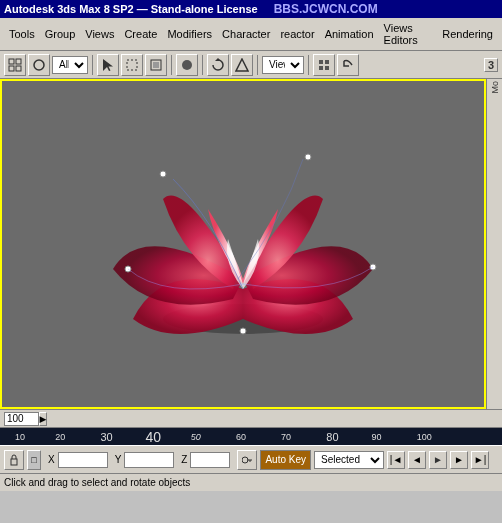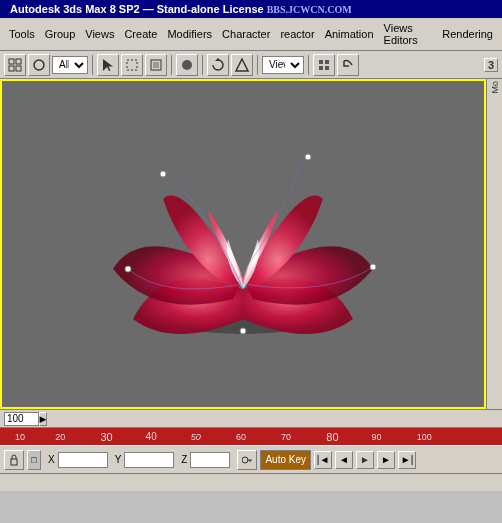--- a/index.html
+++ b/index.html
@@ -13,21 +13,21 @@
       user-select: none;
     }
 
     
     #title-bar {
       background: #000080;
       color: white;
       height: 18px;
       display: flex;
       align-items: center;
-      padding: 0 10px;
+      padding: 0 4px;
       font-size: 11px;
       font-weight: bold;
     }
 
     
     #menu-bar {
       background: #d4d0c8;
       height: 18px;
       display: flex;
       align-items: center;
@@ -266,21 +266,21 @@
     #viewport-wrapper {
       position: relative;
       flex: 1;
     }
   </style>
 </head>
 <body>
 
 <div id="title-bar">
   <span>Autodesk 3ds Max 8 SP2  —  Stand-alone License</span>
-  <span style="margin-left:3px; font-size:10px; color:#aaaaff;font-family:Liberation Serif, serif;">BBS.JCWCN.COM</span>
+  <span style="margin-left:16px; font-size:12px; color:#aaaaff;">BBS.JCWCN.COM</span>
 </div>
 
 <div id="menu-bar">
   <div class="menu-item">Tools</div>
   <div class="menu-item">Group</div>
   <div class="menu-item">Views</div>
   <div class="menu-item">Create</div>
   <div class="menu-item">Modifiers</div>
   <div class="menu-item">Character</div>
   <div class="menu-item">reactor</div>
@@ -458,25 +458,25 @@
     <div style="font-size:9px; color:#333; writing-mode:vertical-lr; transform:rotate(180deg); padding-top:4px;">Mo</div>
   </div>
 </div>
 
 <div id="timeline-area">
   <input id="frame-num" type="text" style="width: 35px; height: 14px; border: 1px solid rgb(128, 128, 128); background: white; font-size: 10px; padding: 0px 2px;" value="100">
   <div style="width:8px; height:14px; background:#d4d0c8; border:1px solid #808080; border-top-color:#fff; border-left-color:#fff; display:flex; align-items:center; justify-content:center; font-size:9px; cursor:pointer;">▶</div>
 </div>
 
 <div id="trackbar">
-  <div id="trackbar-ruler" style="position:relative; width:100%; height:100%; background:#b91c1c; display:flex; align-items:center;">
+  <div id="trackbar-ruler" style="position:relative; width:100%; height:100%; background:#0f172a; display:flex; align-items:center;">
     <div style="position:absolute; left:3%; color:#ddd; font-size:9px;">10</div>
     <div style="position:absolute; left:11%; color:#ddd; font-size:9px;">20</div>
     <div style="position:absolute; left:20%; color:#ddd; font-size:11px;">30</div>
-    <div style="position:absolute; left:29%; color:#ddd; font-size:10px;">40</div>
+    <div style="position:absolute; left:29%; color:#ddd; font-size:14px;">40</div>
     <div style="position:absolute; left:38%; color:#ddd; font-size:9px;font-style:italic;">50</div>
     <div style="position:absolute; left:47%; color:#ddd; font-size:9px;">60</div>
     <div style="position:absolute; left:56%; color:#ddd; font-size:9px;">70</div>
     <div style="position:absolute; left:65%; color:#ddd; font-size:11px;">80</div>
     <div style="position:absolute; left:74%; color:#ddd; font-size:9px;">90</div>
     <div style="position:absolute; left:83%; color:#ddd; font-size:9px;">100</div>
   </div>
 </div>
 
 <div id="bottom-controls">
@@ -499,22 +499,26 @@
   <div class="bottom-btn" style="margin-left:4px;">
     <svg width="10" height="10" viewBox="0 0 10 10">
         <circle cx="3" cy="5" r="3" fill="none" stroke="#333" stroke-width="1"></circle>
         <line x1="5" y1="5" x2="10" y2="5" stroke="#333" stroke-width="1"></line>
         <line x1="8" y1="5" x2="8" y2="7" stroke="#333" stroke-width="1"></line>
       </svg>
   </div>
 
   <button id="auto-key-btn" style="background:#a16207; color:white; border:1px solid #808080; height:20px; padding:0 4px; font-size:10px; cursor:pointer;">Auto Key</button>
 
+  <select id="selected-dropdown" style="height:18px; font-size:10px; background:white; border:1px solid #808080; padding:0 2px; min-width:70px;">
+    <option>Selected</option>
+  </select>
 
   <div class="playback-btn">|◄</div>
   <div class="playback-btn">◄</div>
   <div class="playback-btn" style="color:#333;">►</div>
   <div class="playback-btn">►</div>
   <div class="playback-btn">►|</div>
 </div>
 
 <div id="status-bar">
+  <div id="status-left">Click and drag to select and rotate objects</div>
 </div>
 
 </body></html>

